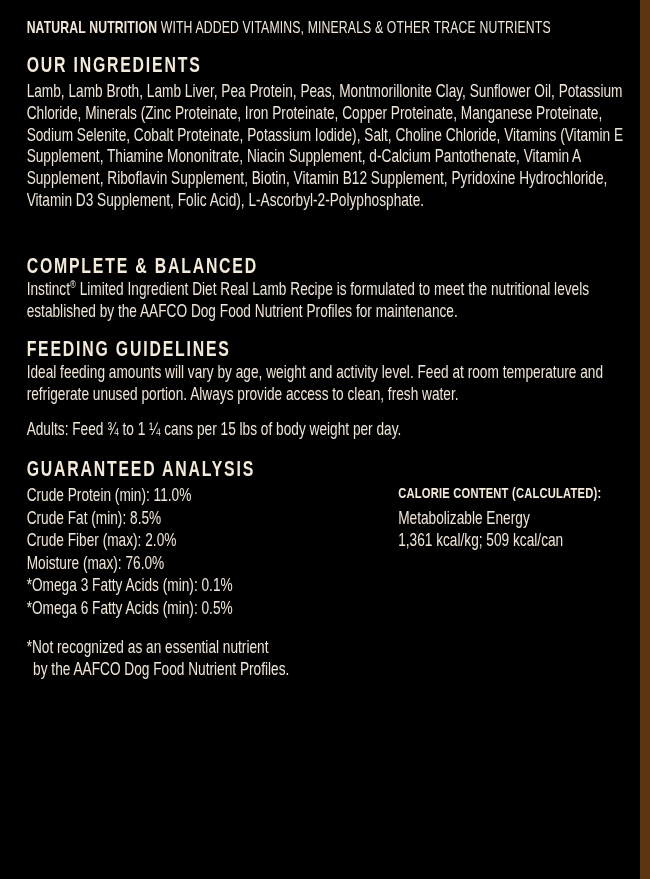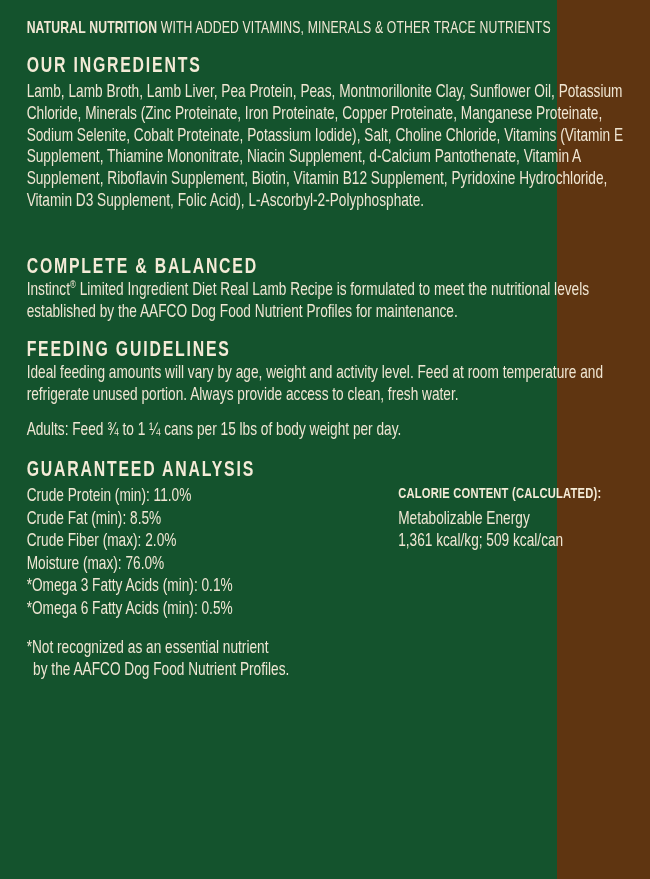--- a/index.html
+++ b/index.html
@@ -4,22 +4,22 @@
 <style>
   html, body { margin: 0; padding: 0; }
   body {
     width: 650px; height: 879px;
     background: #5F3511;
     overflow: hidden;
     font-family: "Liberation Sans", sans-serif;
   }
   .label {
     position: relative;
-    width: 557px; height: 879px;
-    background: #14532d;
+    width: 640px; height: 879px;
+    background: #000000;
     color: #F0E6D3;
   }
   
   .squeeze {
     position: absolute; left: 0; top: 0;
     width: 903px; height: 879px;
     transform: scaleX(0.72);
     transform-origin: 0 0;
   }
   .block { position: absolute; left: 37px; margin: 0; }

